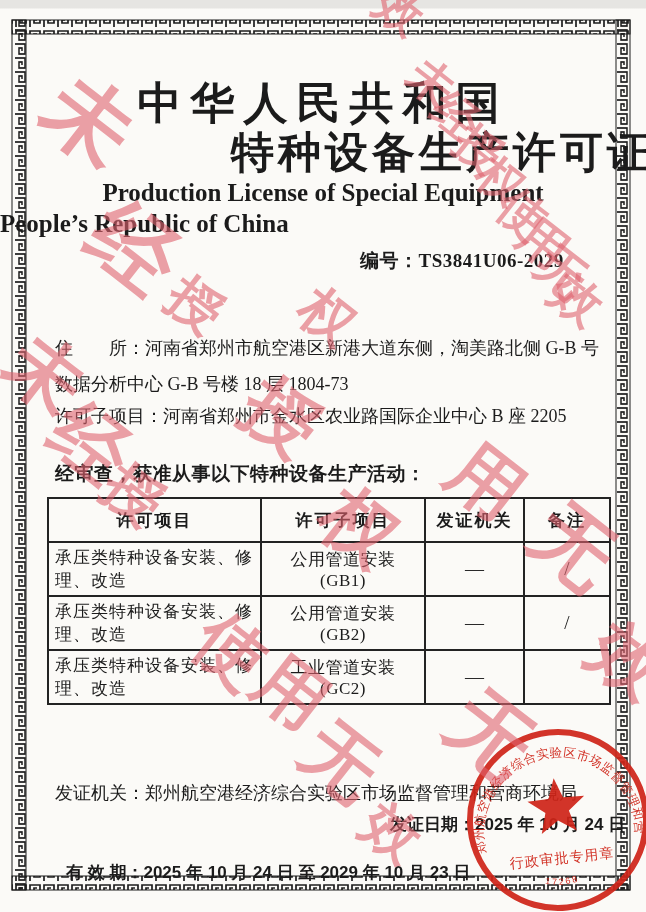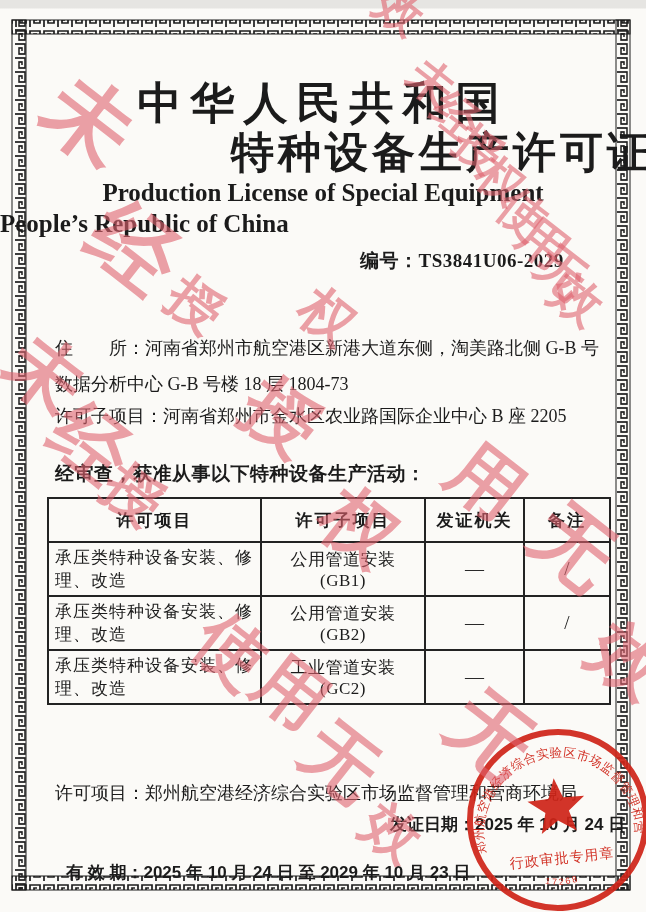--- a/index.html
+++ b/index.html
@@ -110,21 +110,21 @@
         </tr>
         <tr>
           <td class="c-item">承压类特种设备安装、修理、改造</td>
           <td class="c-sub">工业管道安装(GC2)</td>
           <td class="c-param">—</td>
           <td class="c-remark"></td>
         </tr>
       </tbody>
     </table>
 
-    <p class="issuer"><span>许可项目：</span><span>郑州航空港经济综合实验区市场监督管理和营商环境局</span></p>
+    <p class="issuer"><span>发证机关：</span><span>郑州航空港经济综合实验区市场监督管理和营商环境局</span></p>
 
     <p class="issue-date"><span>发证日期：</span><span>2025 年 10 月 24 日</span></p>
 
     <p class="validity"><span>有 效 期：</span><span>2025 年 10 月 24 日 至 2029 年 10 月 23 日</span></p>
   </div>
 
   <svg class="seal" width="200" height="200" viewBox="0 0 200 200">
     <defs>
       <path id="arcTop" d="M 25 125 A 76 76 0 1 1 175 125"></path>
       <path id="arcBot" d="M 58 150 A 64 64 0 0 0 142 148"></path>

